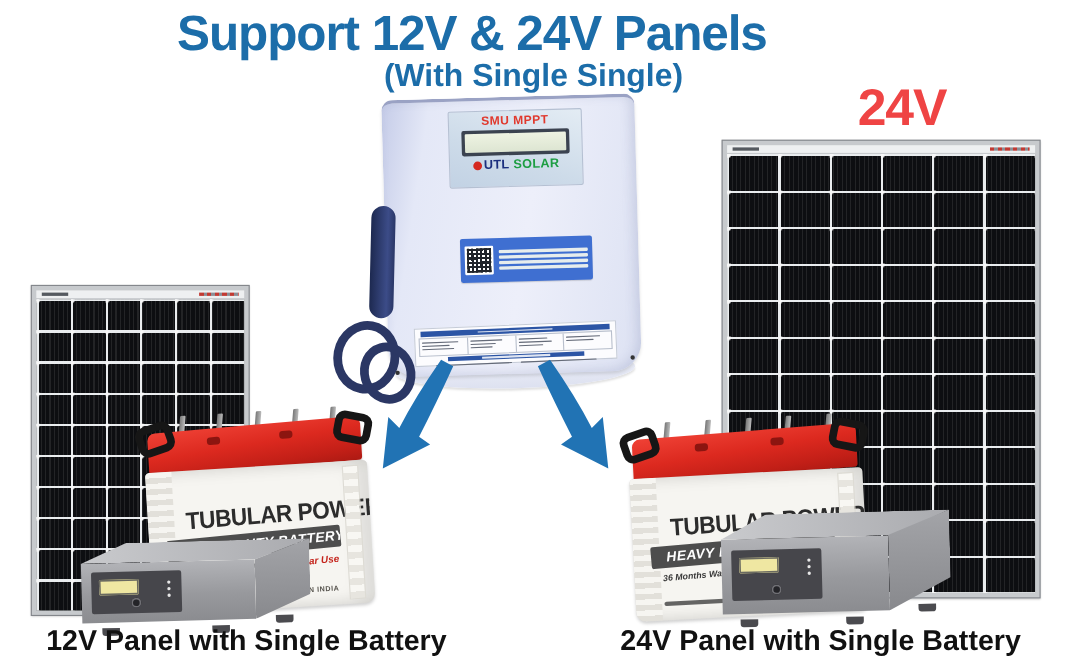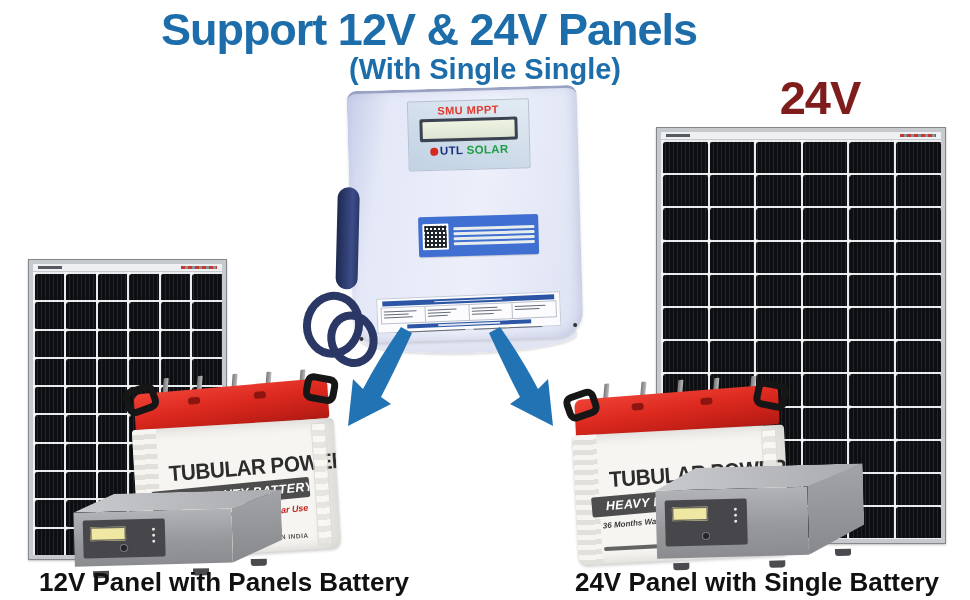--- a/index.html
+++ b/index.html
@@ -11,26 +11,26 @@
 
   
   .title{
     position:absolute;top:4px;left:0;width:858px;text-align:center;
     font-size:45px;font-weight:800;letter-spacing:-1px;color:#1c6da9;z-index:6;
   }
   .subtitle{
     position:absolute;top:53px;left:0;width:970px;text-align:center;
     font-size:29px;font-weight:800;color:#1c6da9;z-index:6;
   }
-  .vlabel{position:absolute;font-size:47px;font-weight:900;color:#7f1d1d;z-index:6;letter-spacing:-1px;}
+  .vlabel{position:absolute;font-size:47px;font-weight:900;color:#ef4444;z-index:6;letter-spacing:-1px;}
   .vlabel.l12{left:58px;top:204px;width:140px;text-align:center;}
   .vlabel.l24{left:750px;top:70px;width:140px;text-align:center;}
   .caption{position:absolute;top:567px;font-size:26px;font-weight:800;color:#111;z-index:7;text-align:center;width:420px;}
   .caption.cl{left:14px;}
-  .caption.cr{left:547px;}
+  .caption.cr{left:536px;}
 
   
   .solar-panel{
     position:absolute;box-sizing:border-box;background:#c7cacd;border:1px solid #84878c;
     padding:4px;z-index:1;box-shadow:0 1px 2px rgba(0,0,0,.25);
   }
   .panel-head{position:relative;height:7px;background:#eef0f1;margin-bottom:1px;}
   .panel-head .mark-l{position:absolute;left:5px;top:2px;width:24px;height:3px;background:#555a60;}
   .panel-head .mark-r{position:absolute;right:5px;top:2px;width:36px;height:3px;
     background:repeating-linear-gradient(90deg,#c23a32 0 4px,#8b8f96 4px 7px);}
@@ -353,16 +353,16 @@
             <i></i>
           </div>
         <div class="inv-btn"></div>
       </div>
     </div>
     <i class="inv-foot f1"></i>
     <i class="inv-foot f2"></i>
     <i class="inv-foot f3"></i>
   </div>
 
-  <div class="caption cl">12V Panel with Panels Battery</div>
+  <div class="caption cl">12V Panel with Single Battery</div>
   <div class="caption cr">24V Panel with Single Battery</div>
 
 </div>
 
 </body></html>

